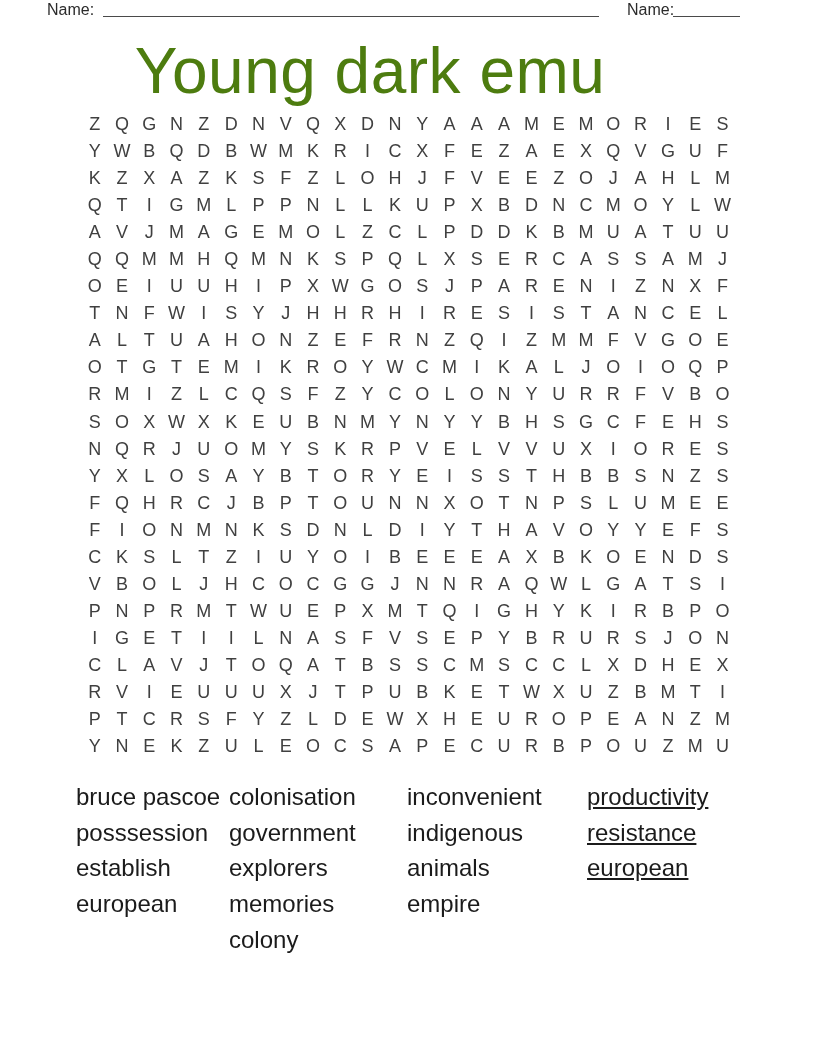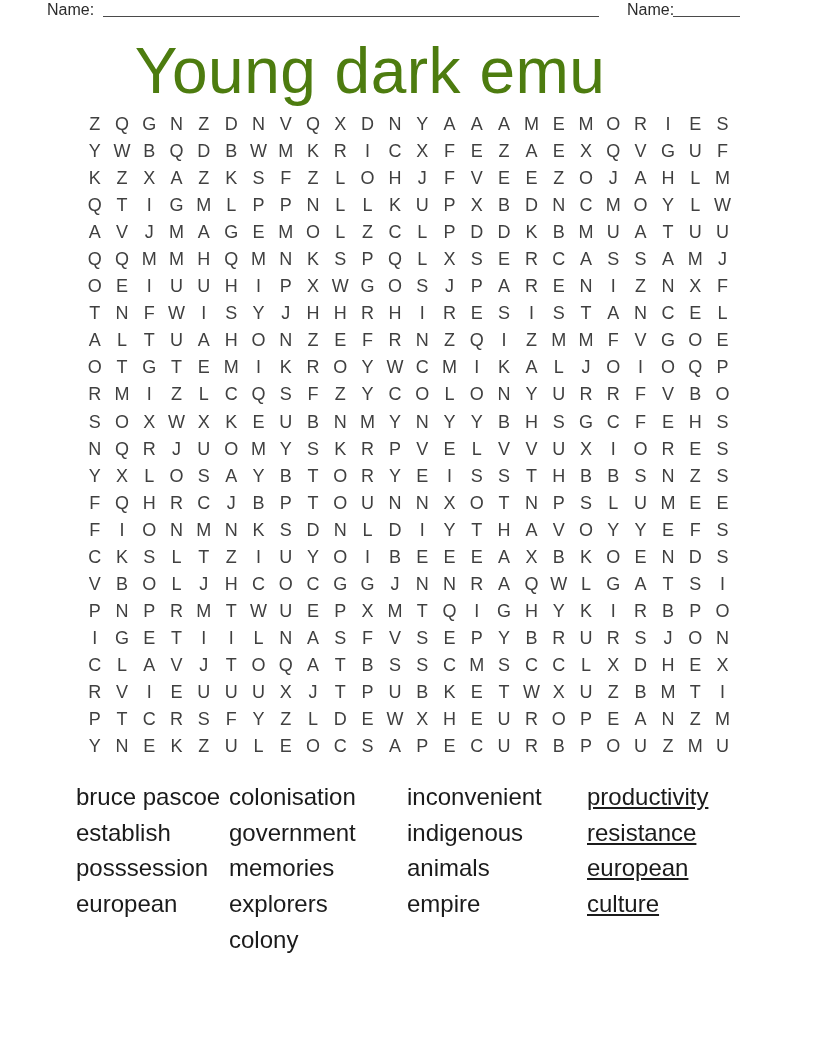--- a/index.html
+++ b/index.html
@@ -660,38 +660,37 @@
       <span>O</span>
       <span>U</span>
       <span>Z</span>
       <span>M</span>
       <span>U</span>
     </div>
 
   <div class="word-list">
       <div class="word-col">
         <div>bruce pascoe</div>
+        <div>posssession</div>
         <div>establish</div>
-        <div>posssession</div>
         <div>european</div>
       </div>
       <div class="word-col">
         <div>colonisation</div>
         <div>government</div>
+        <div>explorers</div>
         <div>memories</div>
-        <div>explorers</div>
         <div>colony</div>
       </div>
       <div class="word-col">
         <div>inconvenient</div>
         <div>indigenous</div>
         <div>animals</div>
         <div>empire</div>
       </div>
       <div class="word-col">
         <div>productivity</div>
         <div>resistance</div>
         <div>european</div>
-        <div>culture</div>
       </div>
     </div>
 
 </div>
 
 </body></html>

